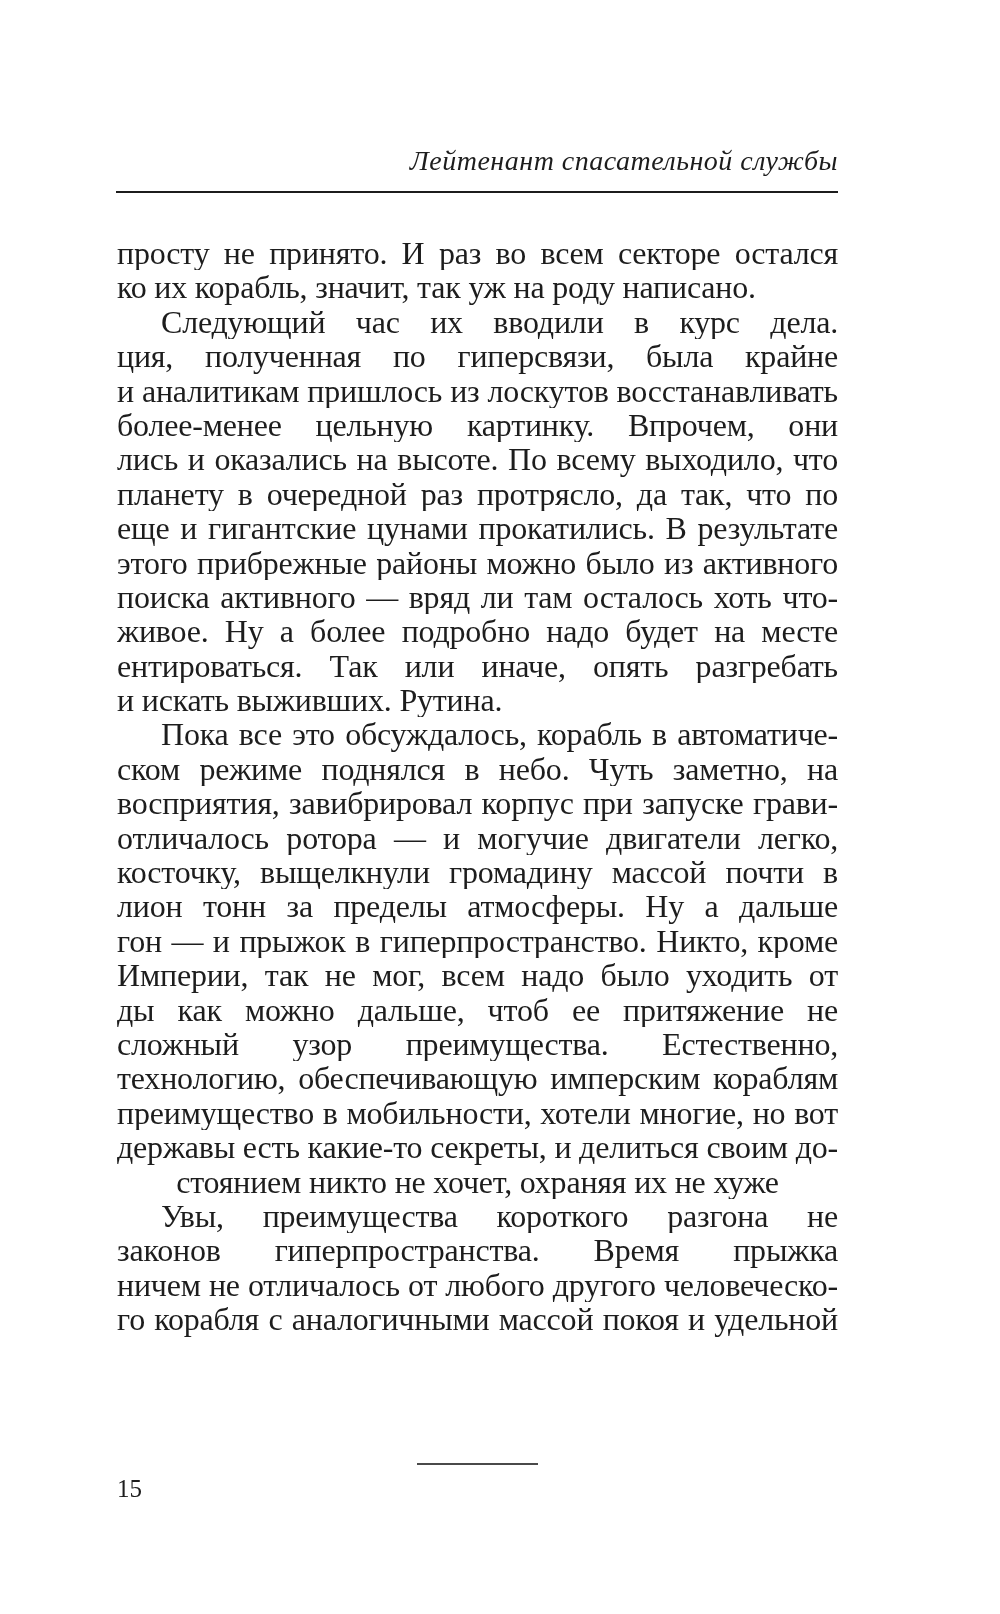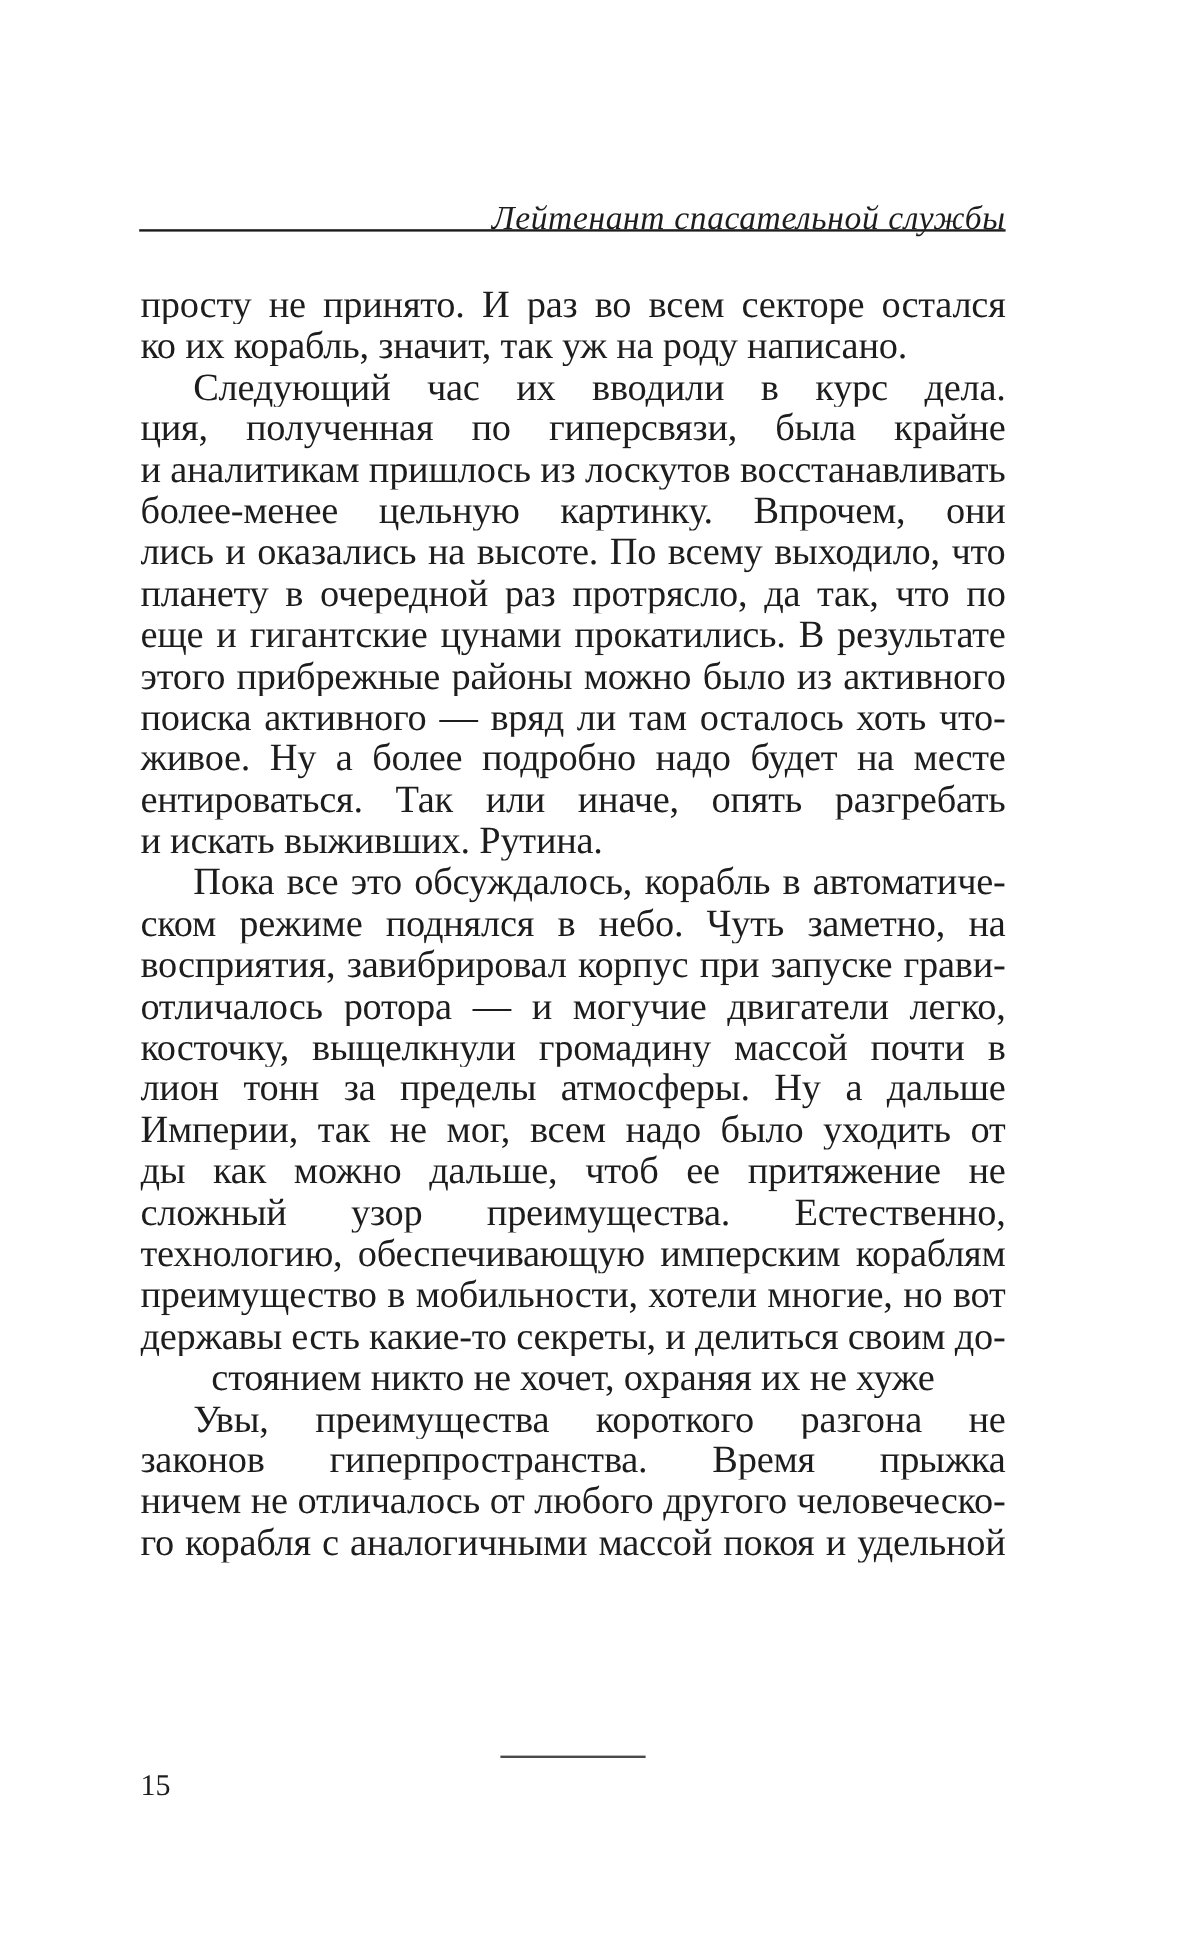--- a/index.html
+++ b/index.html
@@ -21,21 +21,20 @@
     left: 117px;
     top: 144px;
     width: 721px;
     text-align: right;
     font-style: italic;
     font-size: 28px;
     line-height: 34px;
     letter-spacing: 0.5px;
     color: var(--ink, #1d1d1d);
     white-space: nowrap;
-    margin-top: 22px;
   }
   .head-rule {
     position: absolute;
     left: 116px;
     top: 191px;
     width: 722px;
     height: 2px;
     background: #1c1c1c;
   }
   .body-text {
@@ -102,20 +101,21 @@
       <div class="line j">поиска активного — вряд ли там осталось хоть что-то</div>
       <div class="line j">живое. Ну а более подробно надо будет на месте сори-</div>
       <div class="line j">ентироваться. Так или иначе, опять разгребать завалы</div>
       <div class="line plain">и искать выживших. Рутина.</div>
       <div class="line indent j">Пока все это обсуждалось, корабль в автоматиче-</div>
       <div class="line j">ском режиме поднялся в небо. Чуть заметно, на грани</div>
       <div class="line j">восприятия, завибрировал корпус при запуске грави-</div>
       <div class="line j">отличалось ротора — и могучие двигатели легко, будто</div>
       <div class="line j">косточку, выщелкнули громадину массой почти в мил-</div>
       <div class="line j">лион тонн за пределы атмосферы. Ну а дальше корот-</div>
+      <div class="line j">гон — и прыжок в гиперпространство. Никто, кроме</div>
       <div class="line j">Империи, так не мог, всем надо было уходить от звез-</div>
       <div class="line j">ды как можно дальше, чтоб ее притяжение не искажало</div>
       <div class="line j">сложный узор преимущества. Естественно, повторить</div>
       <div class="line j">технологию, обеспечивающую имперским кораблям</div>
       <div class="line j">преимущество в мобильности, хотели многие, но вот не</div>
       <div class="line j">державы есть какие-то секреты, и делиться своим до-</div>
       <div class="line plain">стоянием никто не хочет, охраняя их не хуже цербера.</div>
       <div class="line indent j">Увы, преимущества короткого разгона не отменяли</div>
       <div class="line j">законов гиперпространства. Время прыжка «Ирбиса»</div>
       <div class="line j">ничем не отличалось от любого другого человеческо-</div>

